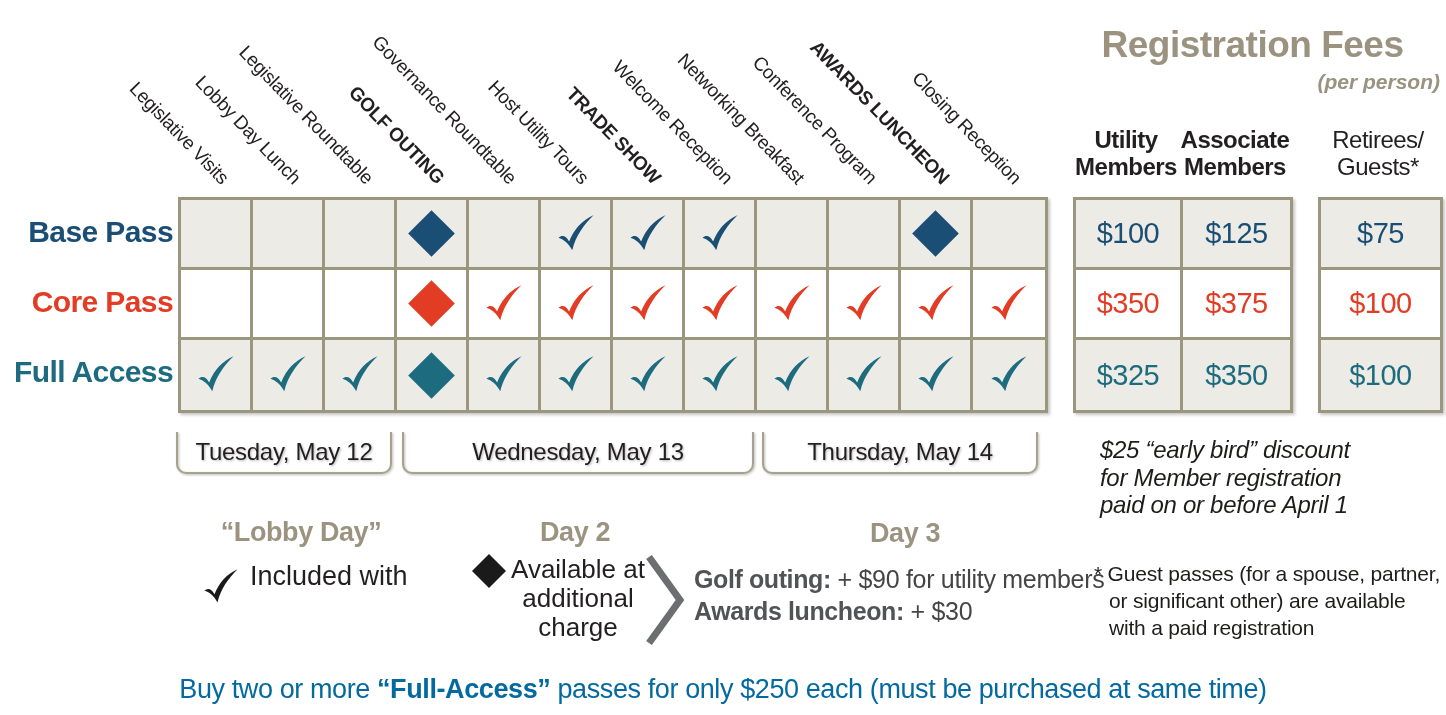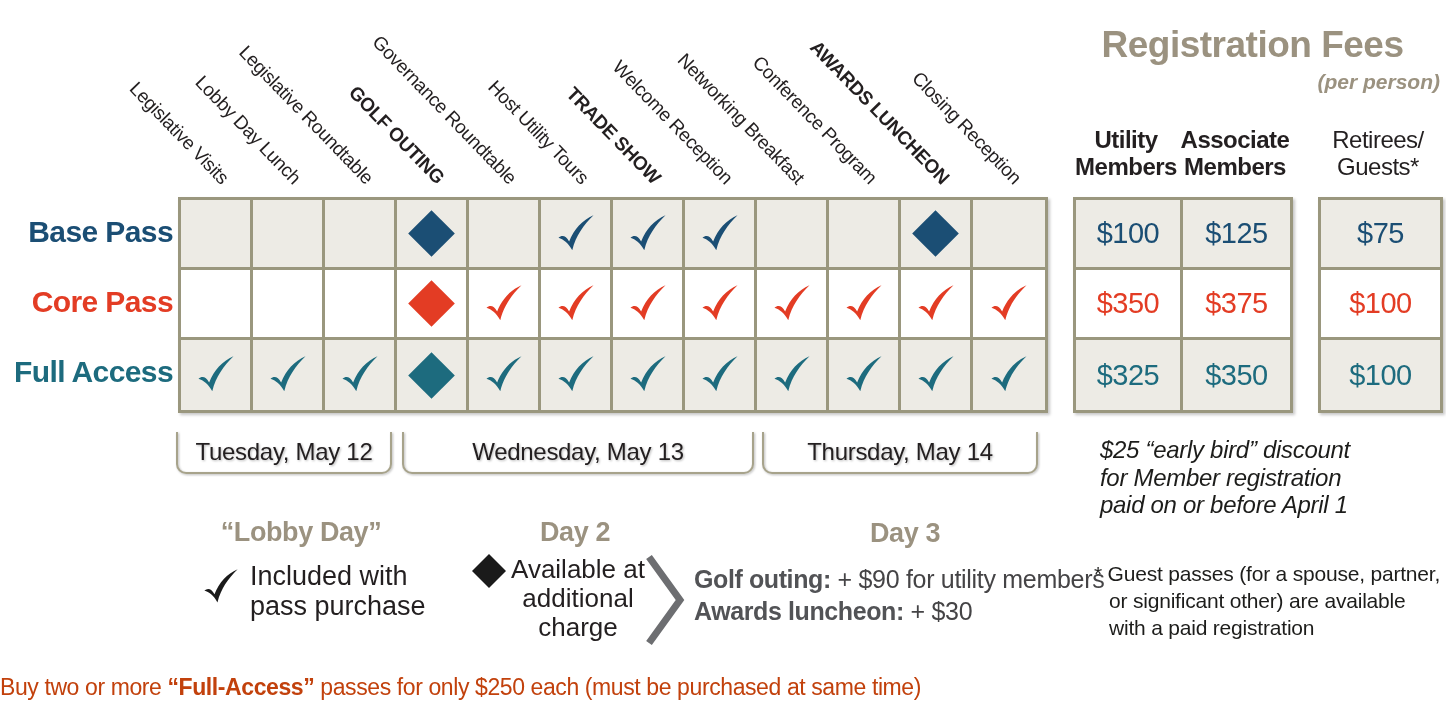--- a/index.html
+++ b/index.html
@@ -57,22 +57,22 @@
   .golf-line{position:absolute;left:694px;font-size:25px;color:#454446;letter-spacing:-0.3px}
   .golf-line b{color:#525356;letter-spacing:-0.4px}
 
   
   .note-italic{position:absolute;left:1100px;font-style:italic;font-size:24px;
                line-height:27.5px;color:#1d1d1b;letter-spacing:-0.3px}
   .note-guest{position:absolute;left:1094px;font-size:21px;line-height:27px;color:#1d1d1b;
               padding-left:15px;letter-spacing:-0.2px}
   .note-guest .hang{text-indent:-15px;display:block}
 
-  .footer{position:absolute;left:0;right:0;top:674px;
-          color:#c2410c;font-size:23px;letter-spacing:-0.4px}
+  .footer{position:absolute;left:0;right:0;top:674px;text-align:center;
+          color:#0369a1;font-size:27px;letter-spacing:-0.4px}
 </style>
 </head>
 <body>
 
 <div class="canvas">
 
   <div id="col-headers">
       <span class="diag" style="right: 1228px; top: 167px;">Legislative Visits</span>
       <span class="diag" style="right: 1156px; top: 167px;">Lobby Day Lunch</span>
       <span class="diag" style="right: 1084px; top: 167px;">Legislative Roundtable</span>
@@ -267,21 +267,20 @@
   <div class="bracket b3">
     <span>Thursday, May 14</span>
   </div>
 
   <div class="legend-title" style="left:208px;top:517px;width:186px">“Lobby Day”</div>
   <span id="legend-check" class="icon-abs" style="left:202px;top:568px"><svg width="38" height="38" viewBox="0 0 32 32">
         <path fill="#1a1a1a" d="M2 19C5 16.5 8 17.5 10.5 22 14.5 12 21 5 30 1 22 9 16 17 13 29 9.5 22.5 6 20.5 2 19Z"></path>
       </svg></span>
   <div class="legend-text" style="left:250px;top:561px;font-size:27px;line-height:30px">
     <span>Included with</span><br>
-    <span>pass purchase</span>
   </div>
 
   <div class="legend-title" style="left:505px;top:517px;width:140px">Day 2</div>
   <span class="icon-abs" style="left:477px;top:559px">
     <span class="diamond" style="display:block;width:24px;height:24px;background:#1a1a1a"></span>
   </span>
   <div class="legend-text" style="left:508px;top:555px;width:140px;text-align:center">
     <span>Available at</span><br>
     <span>additional</span><br>
     <span>charge</span>

